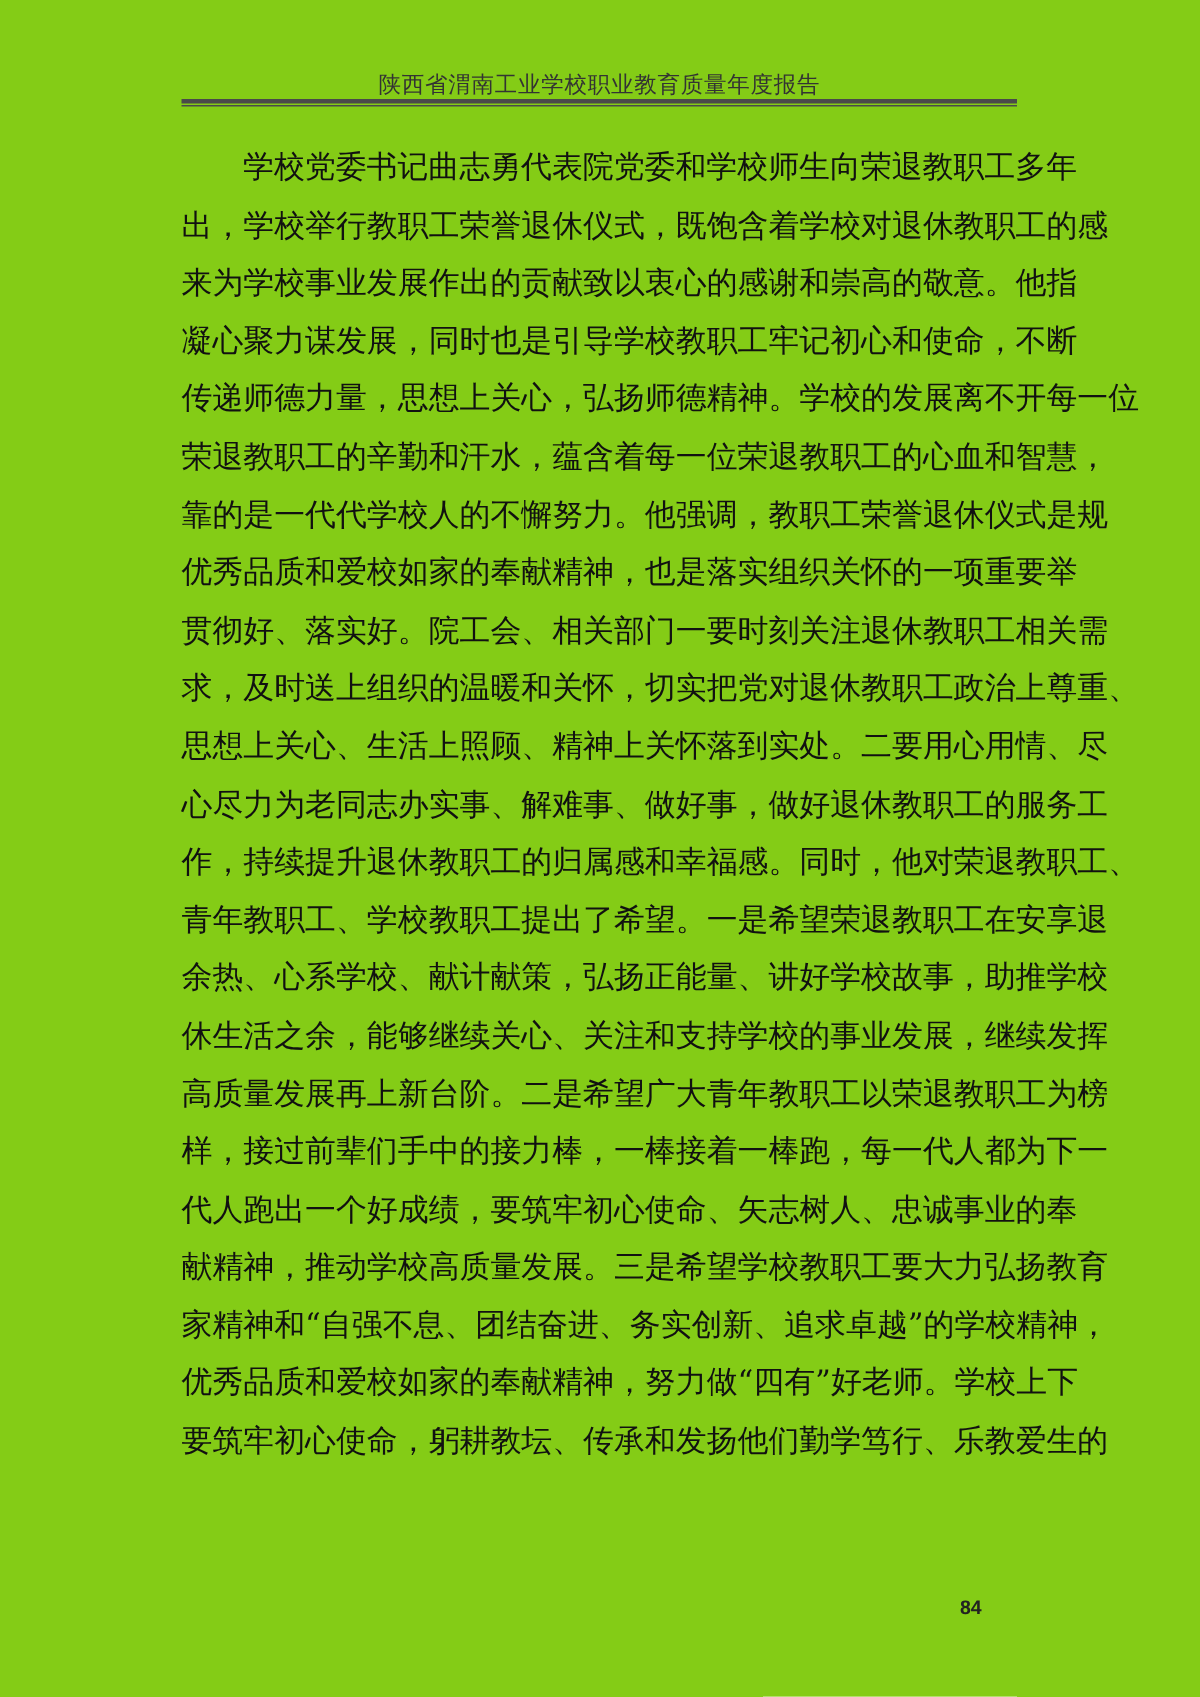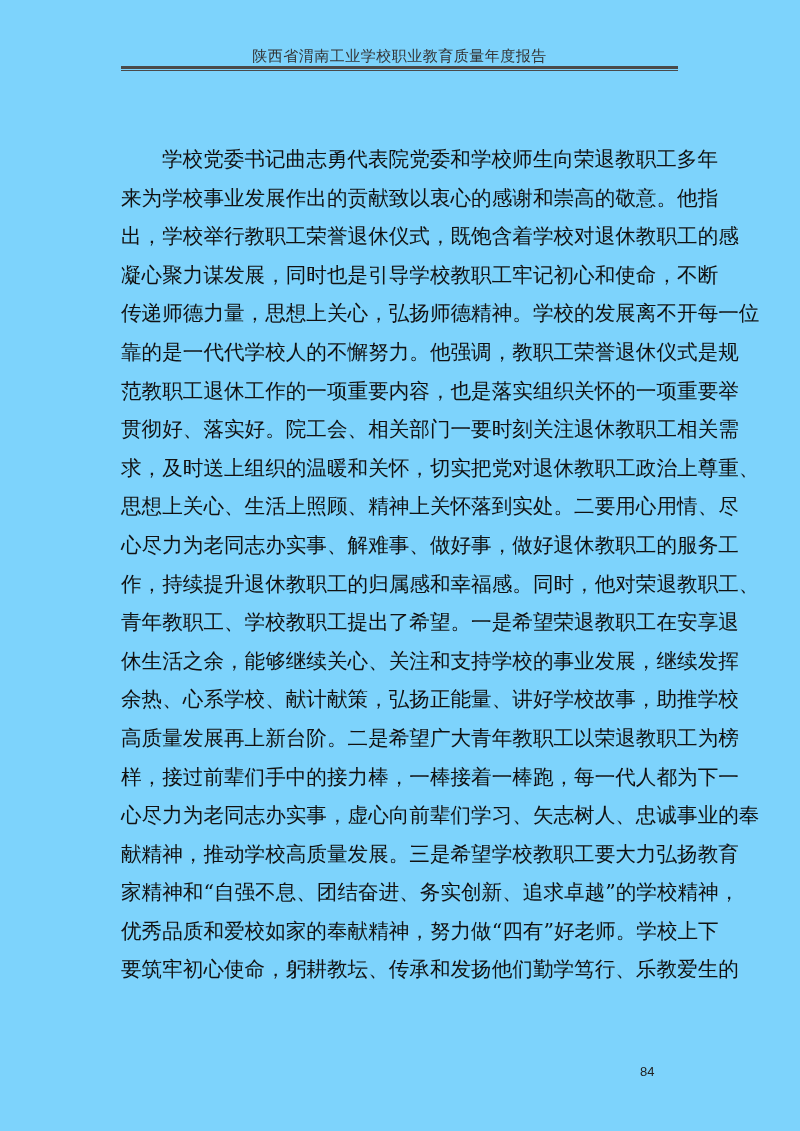--- a/index.html
+++ b/index.html
@@ -12,21 +12,21 @@
     height: 1131px;
     position: relative;
     overflow: hidden;
     font-family: "DejaVu Serif", "Liberation Serif", serif;
     color: #1a1a1a;
   }
   .page {
     position: absolute;
     left: 0; top: 0;
     width: 800px; height: 1131px;
-    background: #7dd3fc;
+    background: #84cc16;
   }
   .running-header {
     position: absolute;
     left: 121px;
     width: 557px;
     top: 47px;
     text-align: center;
     font-size: 15px;
     letter-spacing: 0.5px;
     color: #333333;
@@ -62,62 +62,63 @@
     line-height: 38.6px;
     font-size: 20.6px;
     white-space: nowrap;
     text-align: justify;
     text-align-last: justify;
     letter-spacing: 0;
     color: #111111;
   }
   .line.indent {
     padding-left: 41px;
-    margin-top: 48px;
   }
   .page-number {
     position: absolute;
     left: 640px;
     top: 1064px;
     font-size: 13px;
     font-family: "Liberation Sans", "DejaVu Sans", sans-serif;
     color: #222222;
+    font-weight: bold;
   }
 </style>
 </head>
 <body>
 
 <div class="page">
 
   <div class="running-header">陕西省渭南工业学校职业教育质量年度报告</div>
 
   <div class="header-rule">
     <div class="thick"></div>
     <div class="thin"></div>
   </div>
 
   <div class="body-text">
     <div class="line indent">学校党委书记曲志勇代表院党委和学校师生向荣退教职工多年</div>
+    <div class="line">出，学校举行教职工荣誉退休仪式，既饱含着学校对退休教职工的感</div>
     <div class="line">来为学校事业发展作出的贡献致以衷心的感谢和崇高的敬意。他指</div>
-    <div class="line">出，学校举行教职工荣誉退休仪式，既饱含着学校对退休教职工的感</div>
     <div class="line">凝心聚力谋发展，同时也是引导学校教职工牢记初心和使命，不断</div>
     <div class="line">传递师德力量，思想上关心，弘扬师德精神。学校的发展离不开每一位</div>
+    <div class="line">荣退教职工的辛勤和汗水，蕴含着每一位荣退教职工的心血和智慧，</div>
     <div class="line">靠的是一代代学校人的不懈努力。他强调，教职工荣誉退休仪式是规</div>
-    <div class="line">范教职工退休工作的一项重要内容，也是落实组织关怀的一项重要举</div>
+    <div class="line">优秀品质和爱校如家的奉献精神，也是落实组织关怀的一项重要举</div>
     <div class="line">贯彻好、落实好。院工会、相关部门一要时刻关注退休教职工相关需</div>
     <div class="line">求，及时送上组织的温暖和关怀，切实把党对退休教职工政治上尊重、</div>
     <div class="line">思想上关心、生活上照顾、精神上关怀落到实处。二要用心用情、尽</div>
     <div class="line">心尽力为老同志办实事、解难事、做好事，做好退休教职工的服务工</div>
     <div class="line">作，持续提升退休教职工的归属感和幸福感。同时，他对荣退教职工、</div>
     <div class="line">青年教职工、学校教职工提出了希望。一是希望荣退教职工在安享退</div>
+    <div class="line">余热、心系学校、献计献策，弘扬正能量、讲好学校故事，助推学校</div>
     <div class="line">休生活之余，能够继续关心、关注和支持学校的事业发展，继续发挥</div>
-    <div class="line">余热、心系学校、献计献策，弘扬正能量、讲好学校故事，助推学校</div>
     <div class="line">高质量发展再上新台阶。二是希望广大青年教职工以荣退教职工为榜</div>
     <div class="line">样，接过前辈们手中的接力棒，一棒接着一棒跑，每一代人都为下一</div>
-    <div class="line">心尽力为老同志办实事，虚心向前辈们学习、矢志树人、忠诚事业的奉</div>
+    <div class="line">代人跑出一个好成绩，要筑牢初心使命、矢志树人、忠诚事业的奉</div>
     <div class="line">献精神，推动学校高质量发展。三是希望学校教职工要大力弘扬教育</div>
     <div class="line">家精神和“自强不息、团结奋进、务实创新、追求卓越”的学校精神，</div>
     <div class="line">优秀品质和爱校如家的奉献精神，努力做“四有”好老师。学校上下</div>
     <div class="line">要筑牢初心使命，躬耕教坛、传承和发扬他们勤学笃行、乐教爱生的</div>
   </div>
 
   <div class="page-number">84</div>
 
 </div>
 

